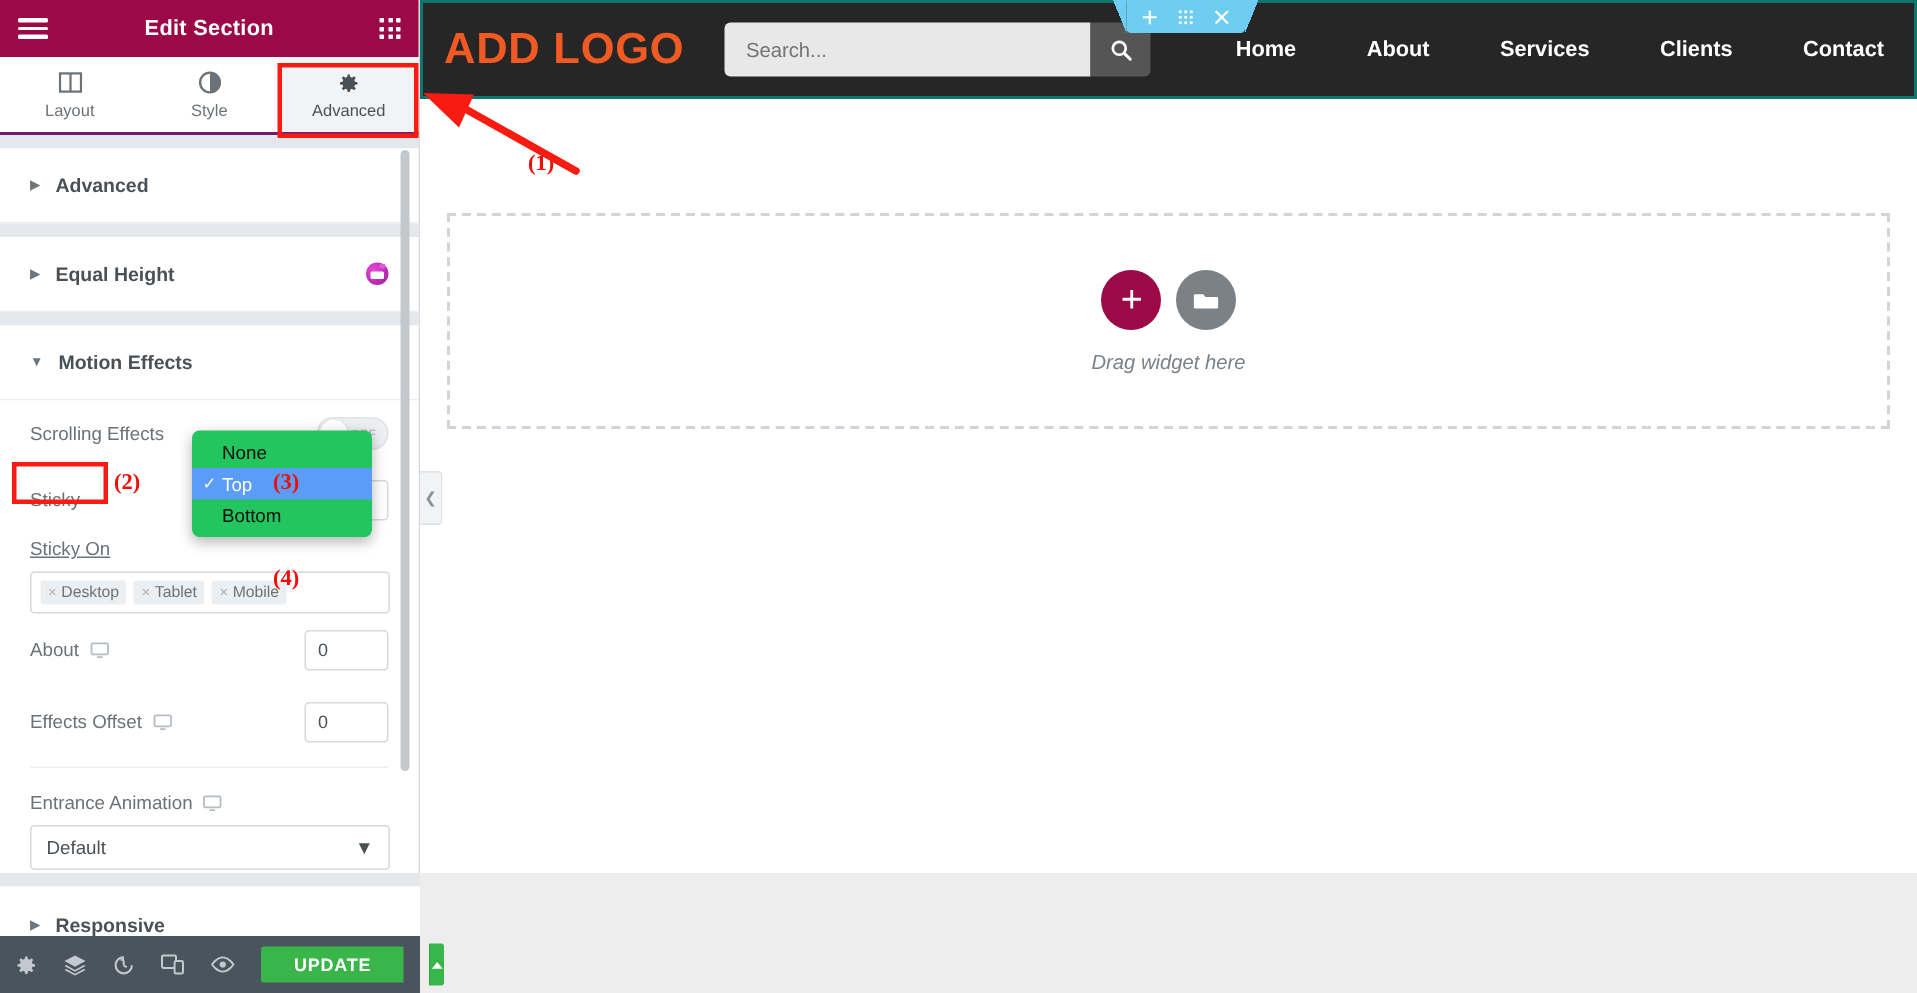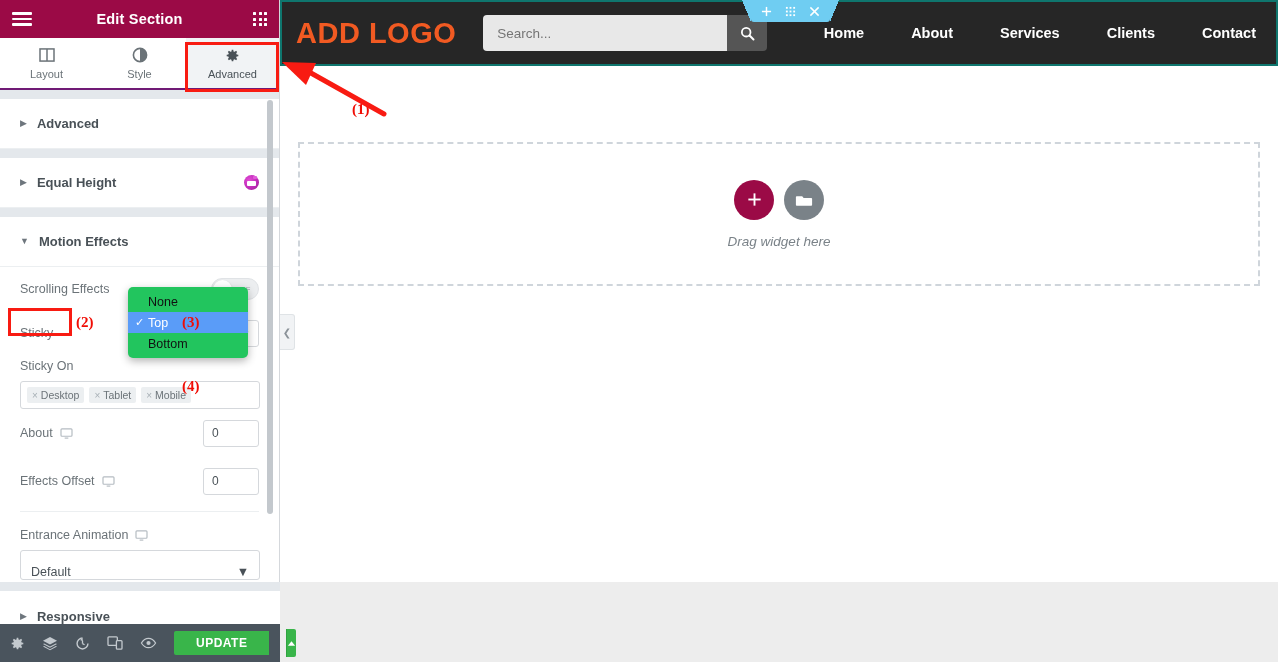--- a/index.html
+++ b/index.html
@@ -115,21 +115,21 @@
     width: 240px;
   }
   .tag {
     background:#eceff1; border-radius:2px; font-size:10.5px; color:#6b7378;
     padding: 2px 5px; display:flex; align-items:center; gap:3px; cursor:pointer;
   }
   .tag .x { color:#a8b0b6; font-size:10px; }
 
   .wide-select {
     width: 240px; height: 30px; border: 1px solid #d5d8dc; border-radius: 3px;
-    background: #fff; display:flex; align-items:flex-end; justify-content:space-between;
+    background: #fff; display:flex; align-items:center; justify-content:space-between;
     padding: 0 10px; font-size: 12.5px; color: #495157; cursor:pointer;
   }
   .divider { height:1px; background:#eceff1; margin: 6px 0; }
 
   
   #dropdown {
     position: absolute; left: 128px; top: 287px; width: 120px;
     background: #22c55e; border-radius: 5px;
     box-shadow: 0 3px 9px rgba(0,0,0,.30);
     padding: 4px 0; z-index: 55;
@@ -405,21 +405,21 @@
 
       <div class="row">
         <span class="lbl">Sticky</span>
         <span class="select-box">
           <span>Top</span>
           <span class="car">▼</span>
         </span>
       </div>
 
       <div>
-        <div style="font-size:12.5px;color:#6b7378;padding:4px 0 8px 0;">Sticky On</div>
+        <div style="font-size:12.5px;color:#6b7378;padding:4px 0 8px 0;text-decoration:underline;">Sticky On</div>
         <div class="tagfield">
           <span class="tag">
             <span class="x">×</span>
             <span>Desktop</span>
           </span>
           <span class="tag">
             <span class="x">×</span>
             <span>Tablet</span>
           </span>
           <span class="tag">

